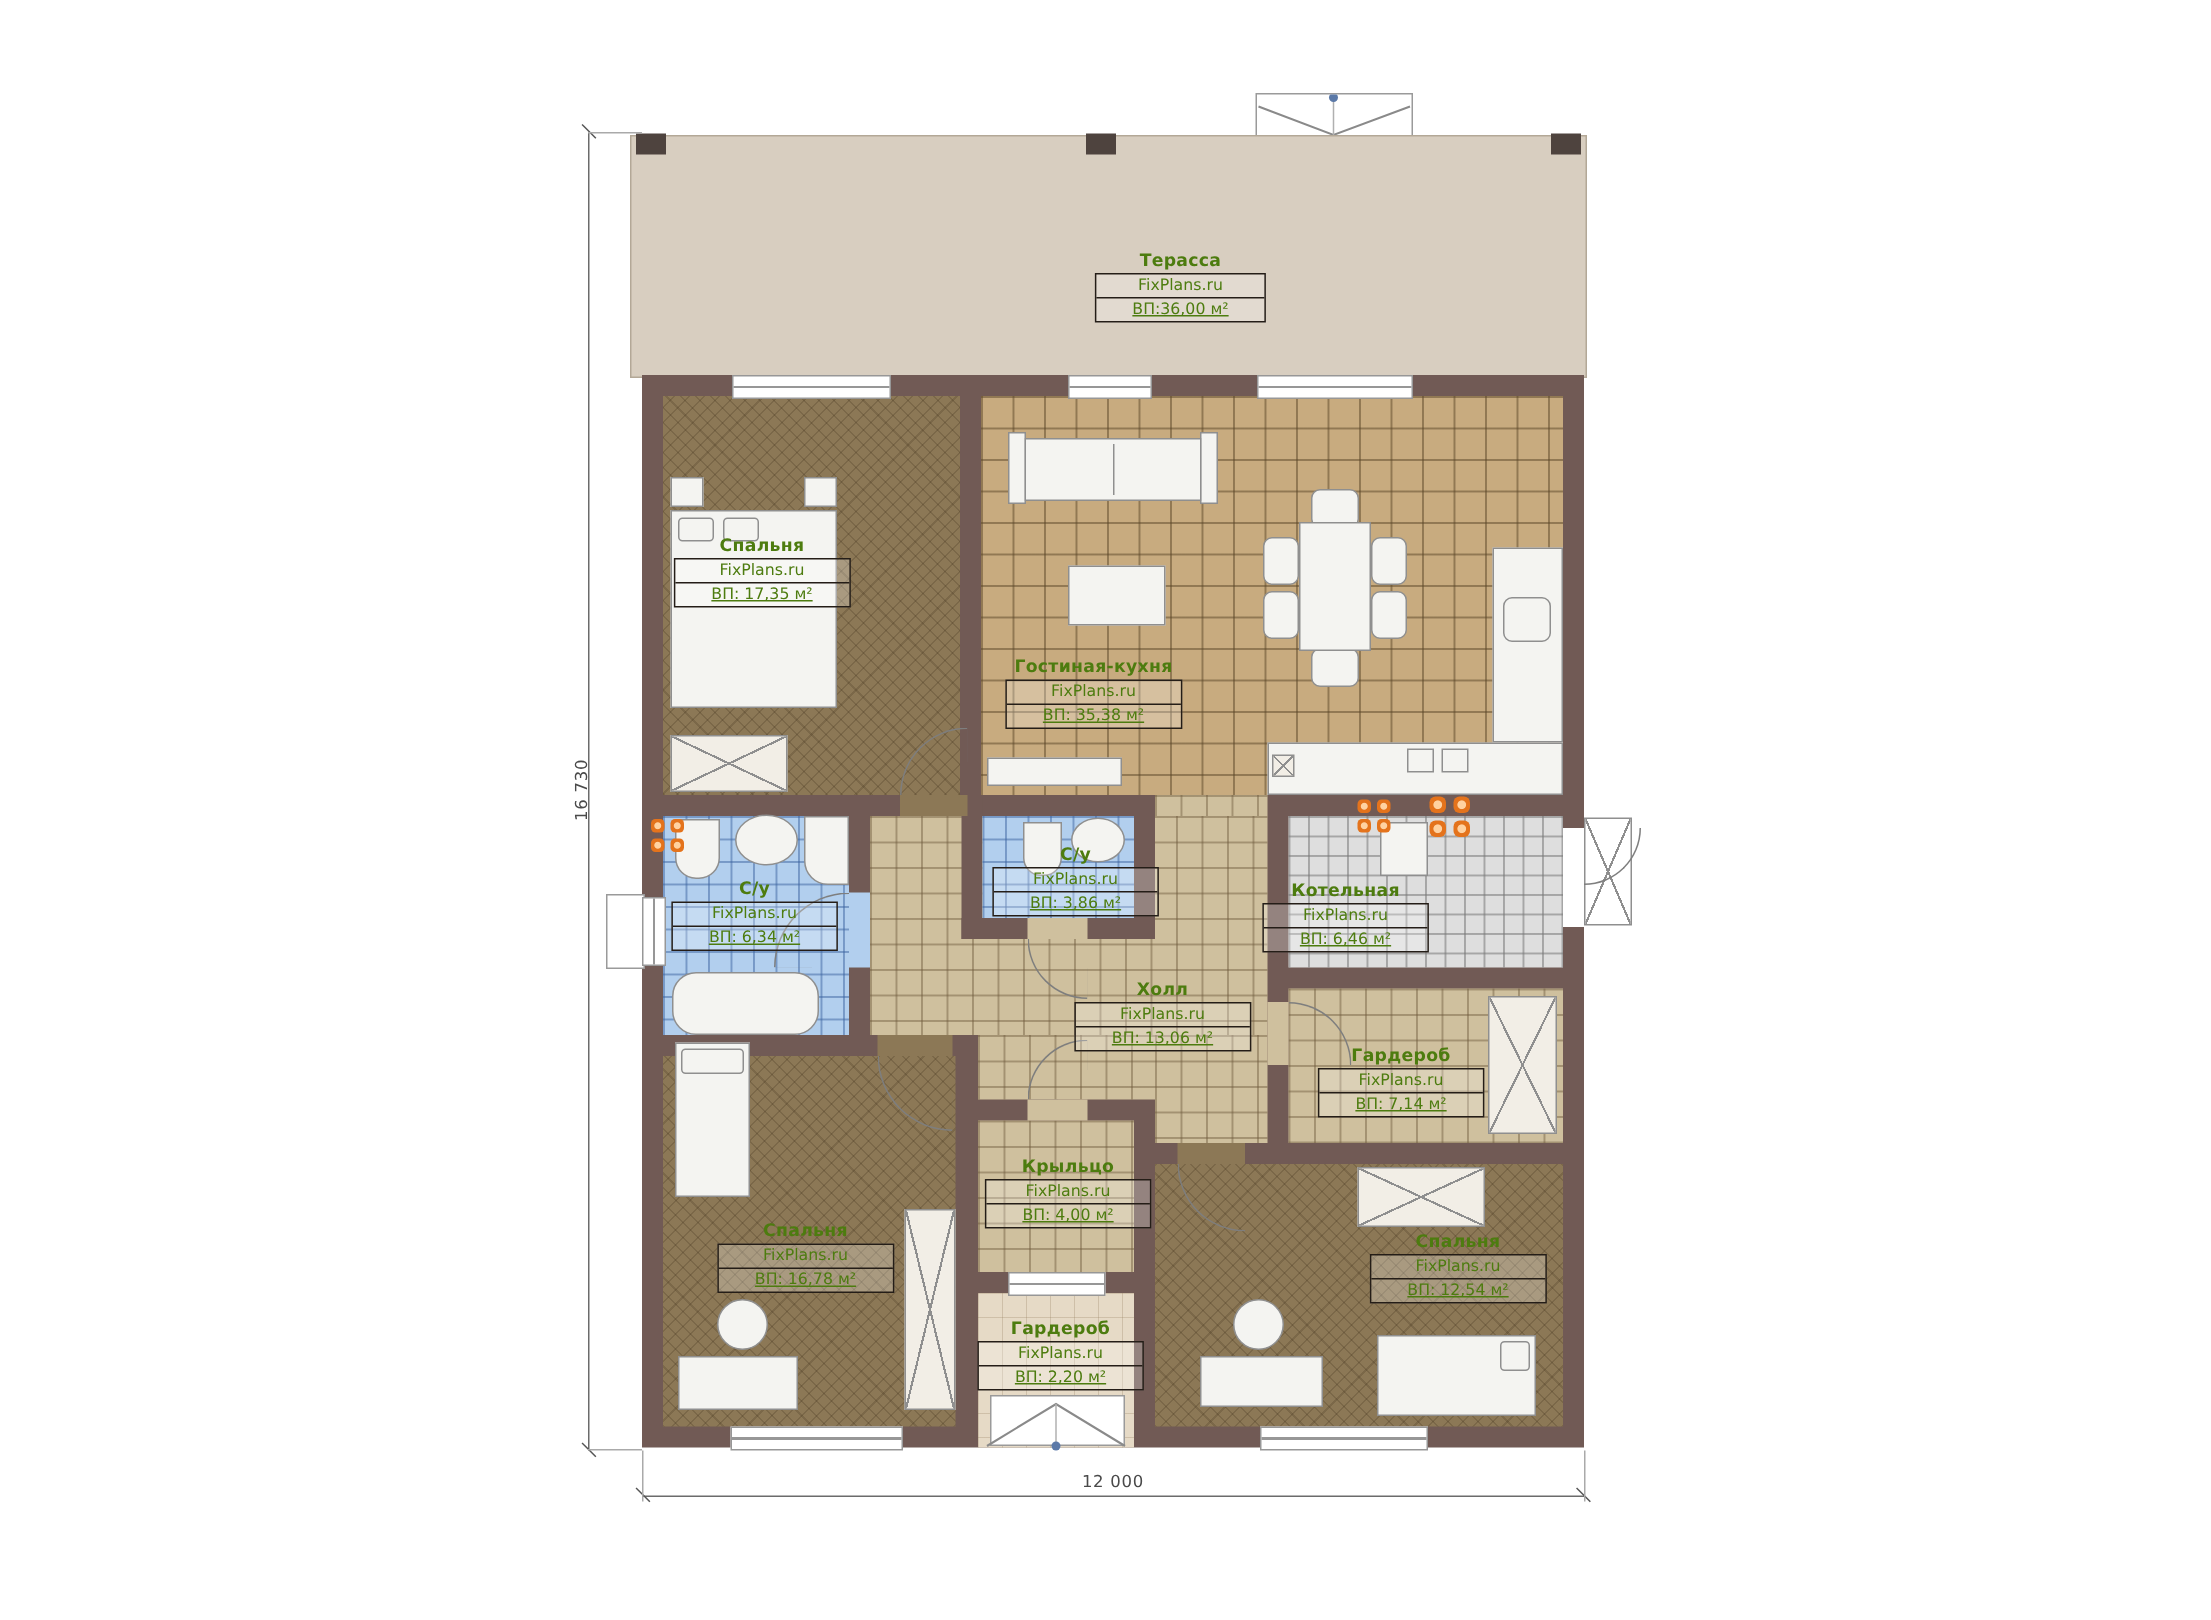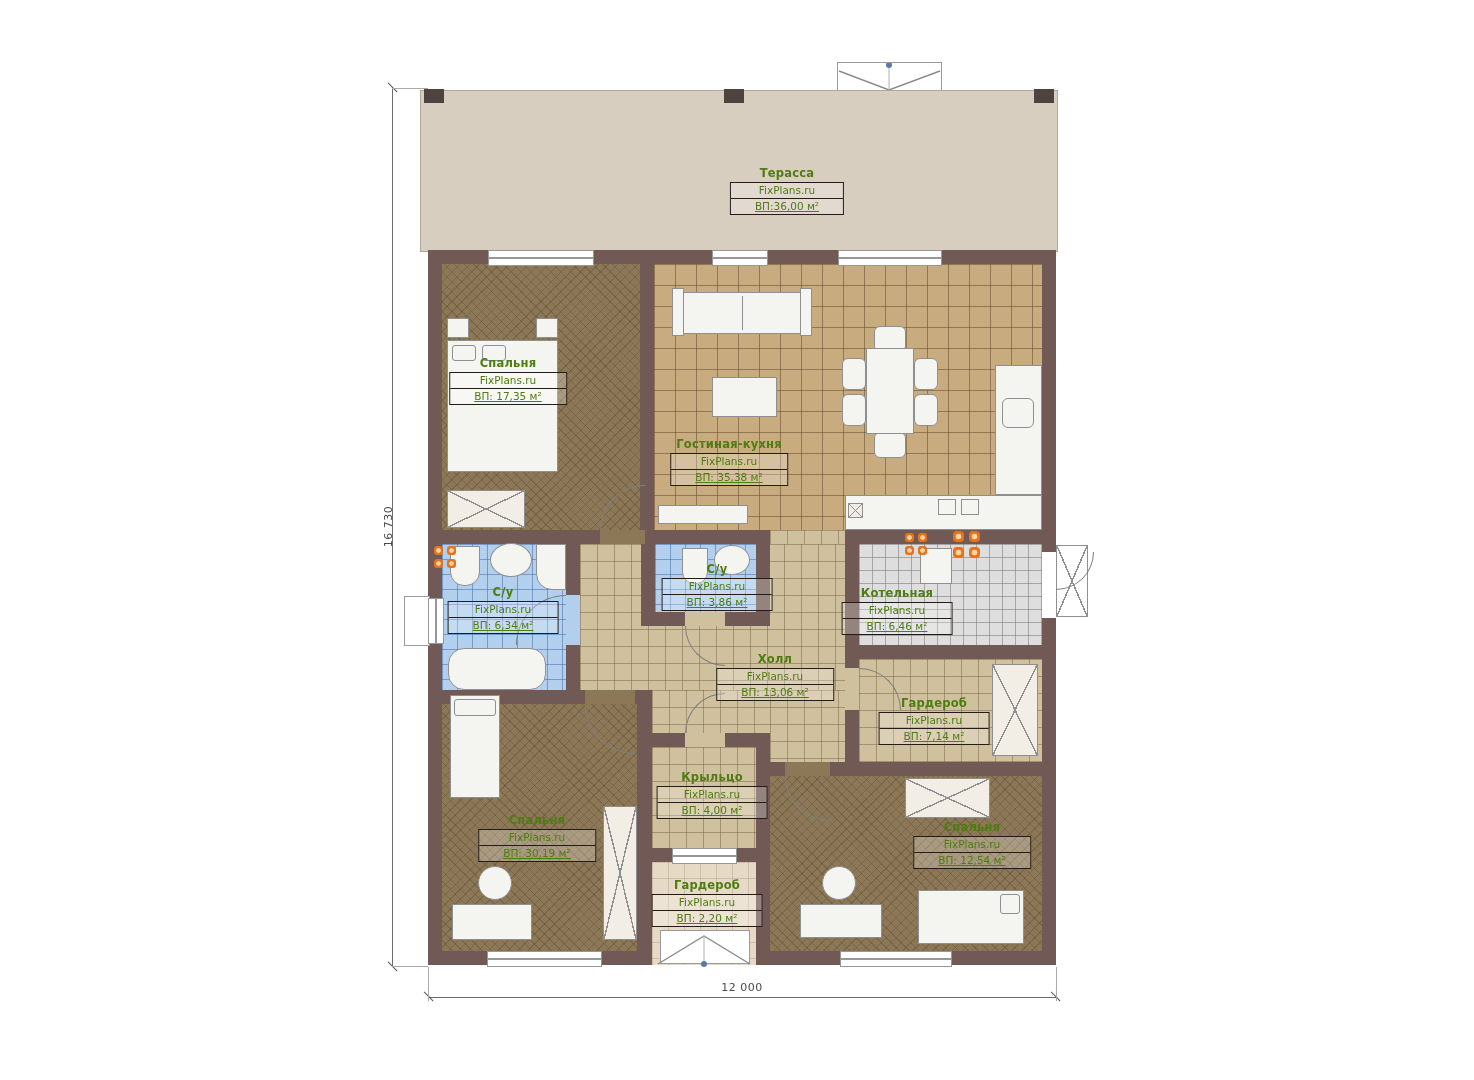--- a/index.html
+++ b/index.html
@@ -276,21 +276,21 @@
     <div class="room-name">Крыльцо</div>
     <div class="room-box">
       <div class="r1">FixPlans.ru</div>
       <div class="r2">ВП: 4,00 м²</div>
     </div>
   </div>
   <div class="room-label" style="left:537px;top:813px;">
     <div class="room-name">Спальня</div>
     <div class="room-box">
       <div class="r1">FixPlans.ru</div>
-      <div class="r2">ВП: 30,19 м²</div>
+      <div class="r2">ВП: 16,78 м²</div>
     </div>
   </div>
   <div class="room-label" style="left:972px;top:820px;">
     <div class="room-name">Спальня</div>
     <div class="room-box">
       <div class="r1">FixPlans.ru</div>
       <div class="r2">ВП: 12,54 м²</div>
     </div>
   </div>
   <div class="room-label" style="left:707px;top:878px;">

